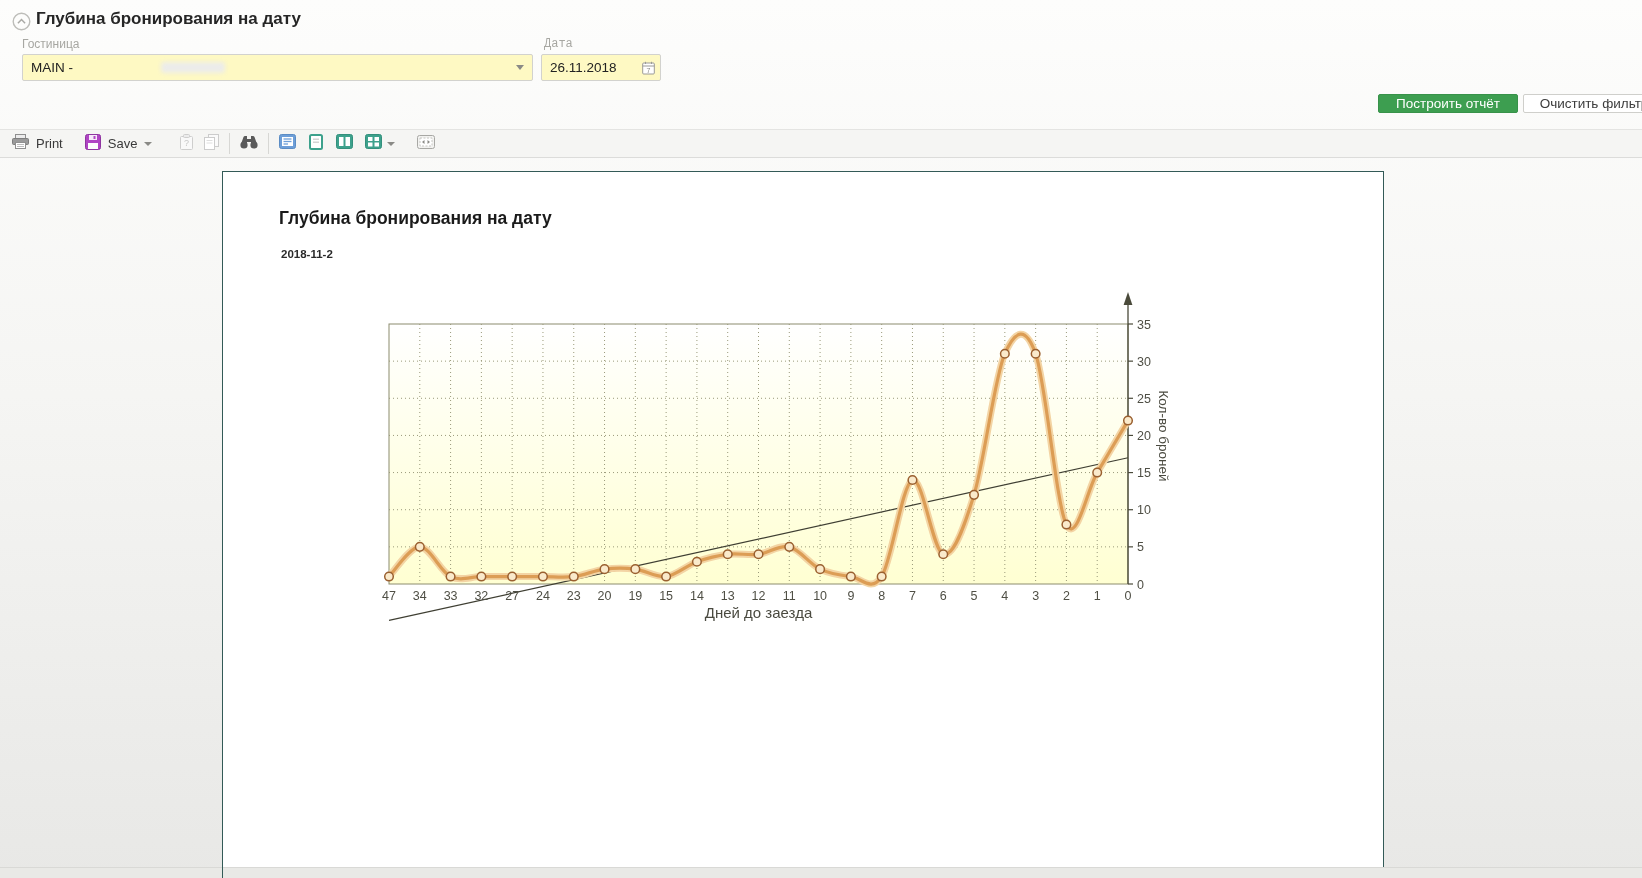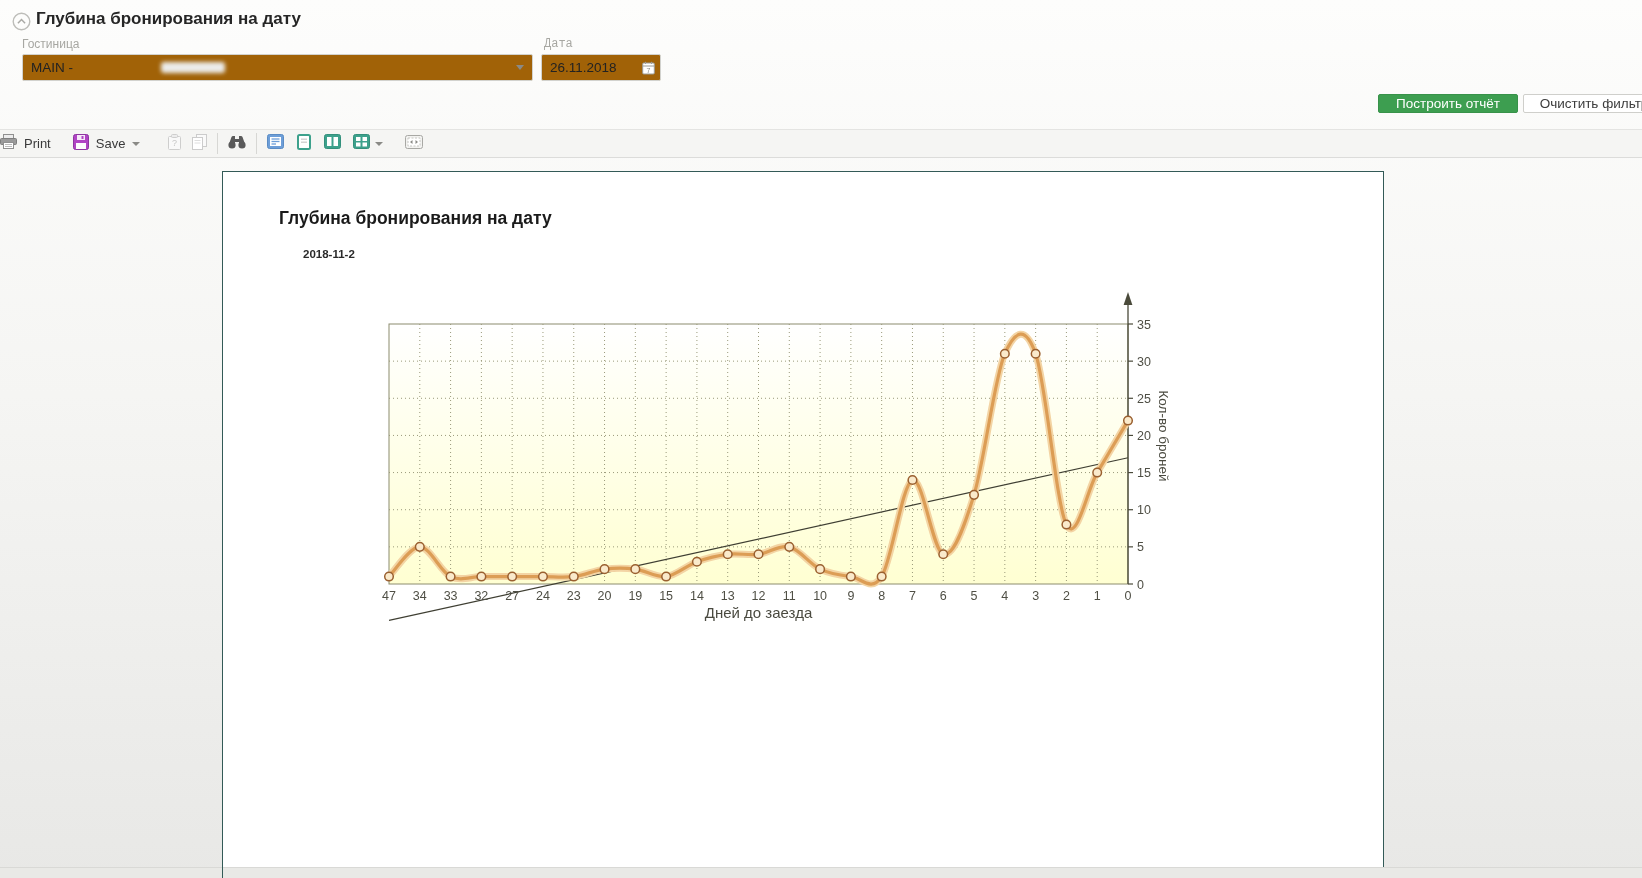--- a/index.html
+++ b/index.html
@@ -3,44 +3,44 @@
 <meta charset="utf-8">
 <style>
   html,body{margin:0;padding:0;width:1642px;height:878px;overflow:hidden;
     font-family:"Liberation Sans",sans-serif;
     background:linear-gradient(180deg,#fdfdfc 0%,#f5f5f3 45%,#e8e8e6 100%);}
   .abs{position:absolute;box-sizing:border-box;}
   
   .app-title{left:36px;top:9px;font-size:17px;font-weight:600;color:#262626;}
   .collapse-ic{left:12px;top:12px;cursor:pointer;}
   .hdr-label{font-size:12px;color:#a7a7a2;}
-  .field{background:#a16207;border:1px solid #d2d2ce;border-radius:2px;height:27px;
+  .field{background:#fef9c3;border:1px solid #d2d2ce;border-radius:2px;height:27px;
     font-size:13.5px;color:#222;display:flex;align-items:center;padding:0 8px;}
   .select-caret{margin-left:auto;width:0;height:0;border-left:4px solid transparent;
     border-right:4px solid transparent;border-top:5px solid #8a8a86;}
   .redacted{display:inline-block;width:64px;height:11px;margin-left:88px;border-radius:3px;
     background:#ececea;filter:blur(2px);}
   .btn{height:19px;border-radius:2px;display:flex;align-items:center;justify-content:center;
     font-size:13.5px;cursor:pointer;}
   .btn-green{background:#3d9e50;border:1px solid #38924a;color:#fff;}
   .btn-white{background:#fff;border:1px solid #cfcfcb;color:#3c3c3c;}
   
   .toolbar{left:0;top:129px;width:100%;height:29px;background:#f5f5f3;
     border-top:1px solid #e4e4e2;border-bottom:1px solid #dcdcda;
-    display:flex;align-items:center;z-index:1;}
+    display:flex;align-items:center;padding-left:12px;z-index:1;}
   .tb-item{display:flex;align-items:center;cursor:pointer;}
   .tb-label{font-size:13px;color:#3a3a3a;margin-left:7px;}
   .caret{width:0;height:0;border-left:4px solid transparent;border-right:4px solid transparent;
     border-top:4px solid #8a8a86;}
   .tb-sep{width:1px;height:21px;background:#d7d7d4;}
   
   .paper{left:222px;top:171px;width:1162px;height:707px;background:#fff;
     border:1px solid #335a57;border-bottom:none;z-index:2;}
   .rep-title{left:56px;top:36px;font-size:17.5px;font-weight:700;color:#1a1a1a;}
-  .rep-sub{left:80px;top:76px;font-size:11.5px;font-weight:700;color:#2a2a2a;}
+  .rep-sub{left:58px;top:76px;font-size:11.5px;font-weight:700;color:#2a2a2a;}
   .scroll-strip{left:0;bottom:0;width:100%;height:11px;background:#e9e9e6;
     border-top:1px solid #d9d9d6;z-index:3;}
   .paper-edge{left:222px;bottom:0;width:1px;height:11px;background:#335a57;z-index:4;}
   svg text{font-family:"Liberation Sans",sans-serif;}
 </style>
 </head>
 <body>
 
 <span class="abs collapse-ic">
   <svg width="19" height="19" viewBox="0 0 19 19">

